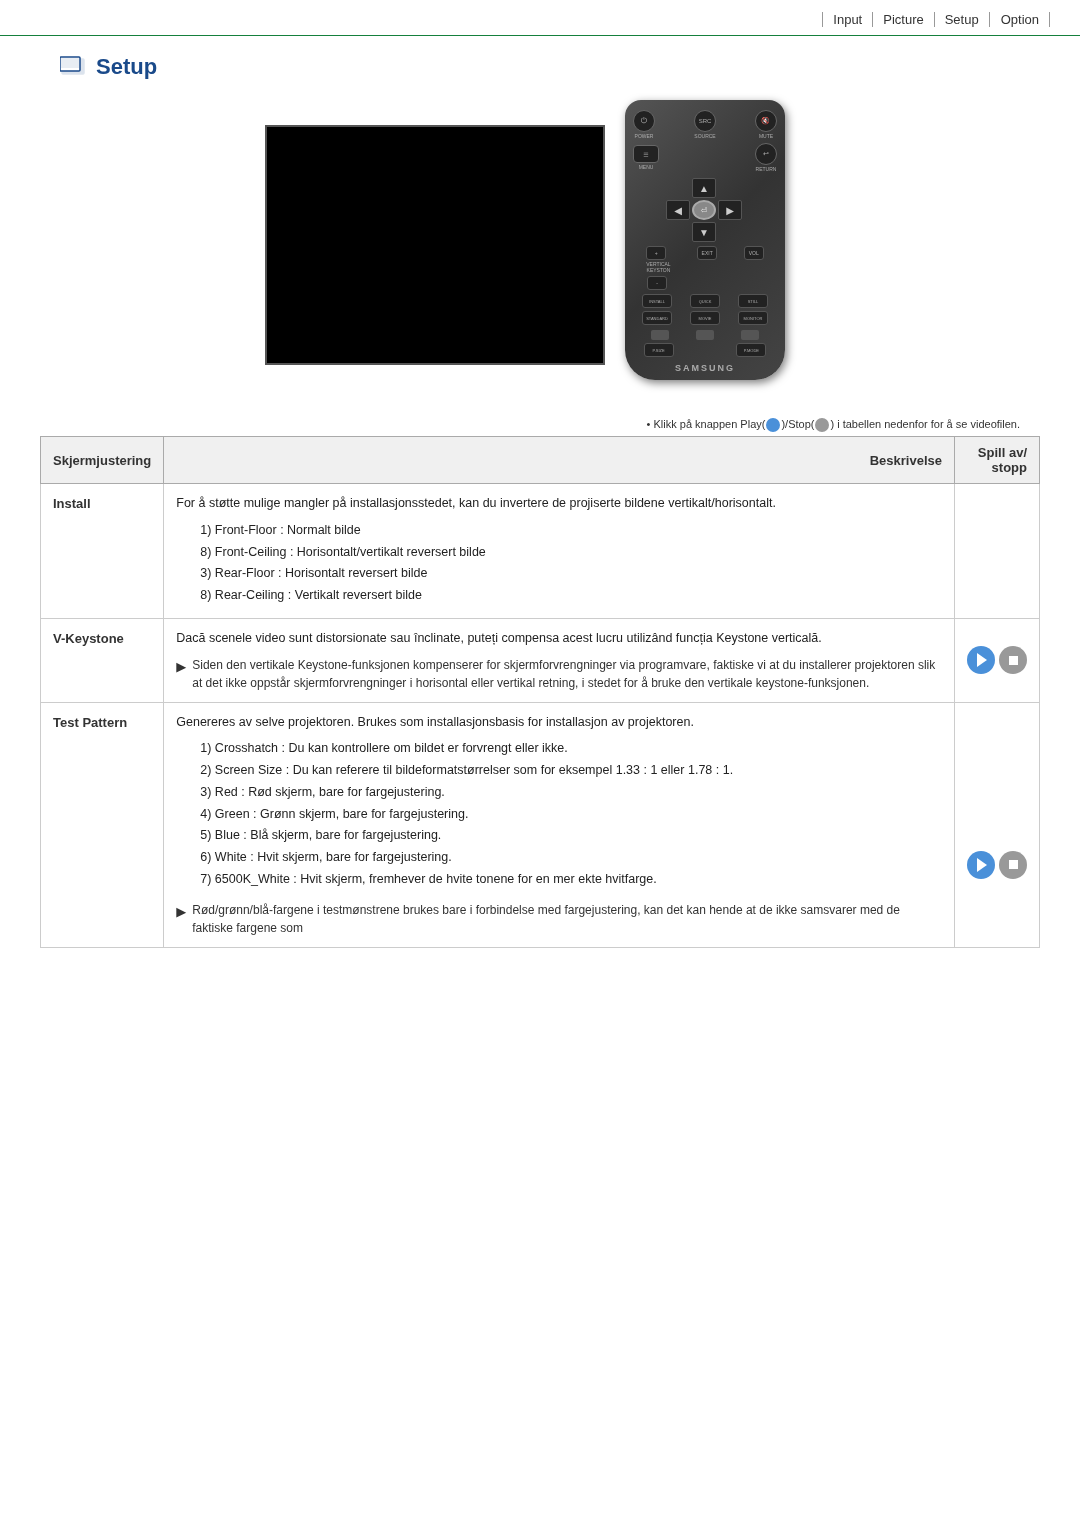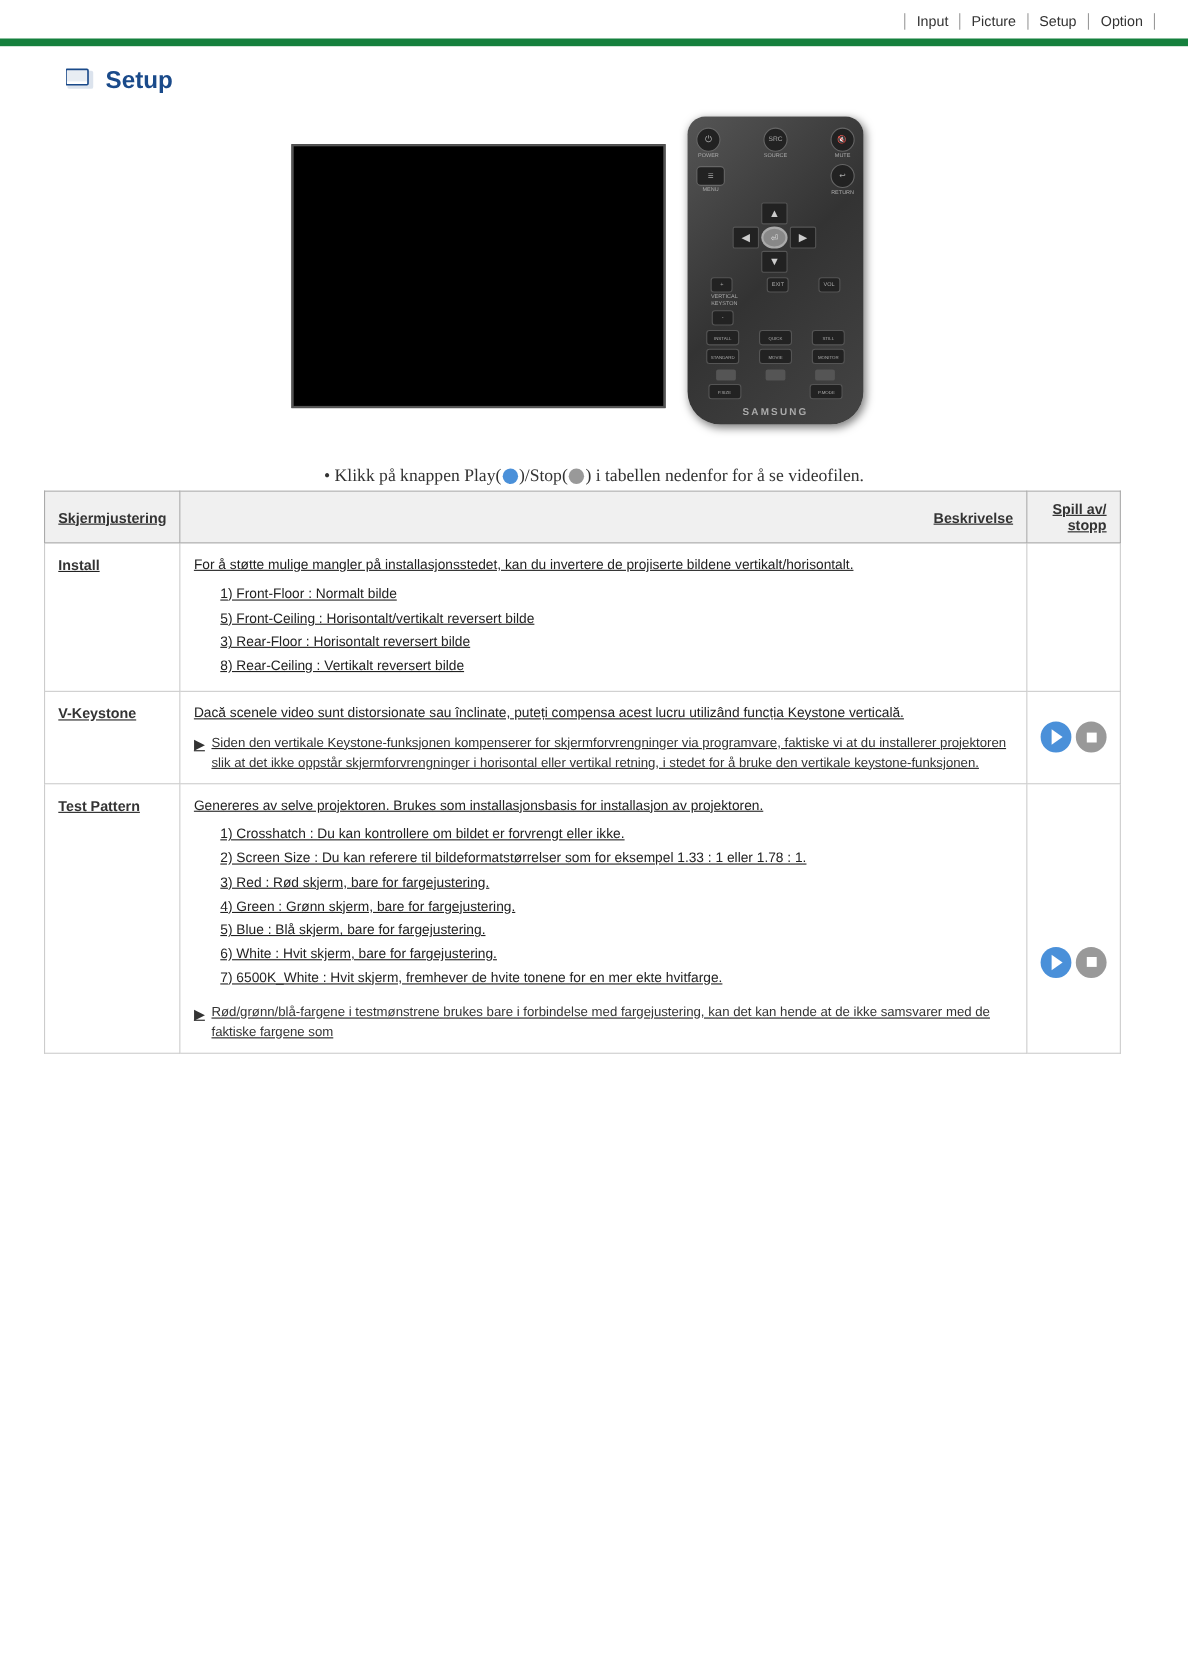--- a/index.html
+++ b/index.html
@@ -10,21 +10,21 @@
       min-height: 1527px;
       font-size: 13px;
       color: #222;
     }
 
     
     .top-nav {
       display: flex;
       justify-content: flex-end;
       padding: 12px 30px 8px 30px;
-      border-bottom: 7px solid #15803d;
+      border-bottom: 1px solid #15803d;
     }
     .top-nav .nav-items {
       display: flex;
       gap: 0;
       font-size: 13px;
       color: #333;
     }
     .top-nav .nav-item {
       padding: 0 10px;
       border-left: 1px solid #999;
@@ -152,26 +152,25 @@
       margin: 3px 4px;
     }
     .remote-color-btn {
       width: 18px;
       height: 10px;
       border-radius: 2px;
     }
 
     
     .instruction-line {
-      text-align: center;
-      font-size: 16px;
+      text-align: right;
+      font-size: 11px;
       color: #333;
       padding: 8px 60px 4px 60px;
       margin-bottom: 0;
-      font-family: Liberation Serif, serif;
     }
     .play-icon-inline {
       display: inline-block;
       width: 14px;
       height: 14px;
       background: #4a90d9;
       border-radius: 50%;
       position: relative;
       vertical-align: middle;
       margin: 0 1px;
@@ -182,22 +181,21 @@
       height: 14px;
       background: #888;
       border-radius: 50%;
       position: relative;
       vertical-align: middle;
       margin: 0 1px;
     }
 
     
     .content-area {
-      padding: 0 61px 20px 40px;
-      text-decoration: underline;
+      padding: 0 40px 20px 40px;
     }
     .main-table {
       width: 100%;
       border-collapse: collapse;
       border: 1px solid #aaa;
     }
     .main-table th {
       background: #f0f0f0;
       border: 1px solid #aaa;
       padding: 8px 12px;
@@ -424,21 +422,21 @@
       </tr>
     </thead>
     <tbody>
 
       <tr>
         <td class="label-cell">Install</td>
         <td>
           <span>For å støtte mulige mangler på installasjonsstedet, kan du invertere de projiserte bildene vertikalt/horisontalt.</span>
           <div class="sub-list">
             <div class="sub-list-item">1) Front-Floor : Normalt bilde</div>
-            <div class="sub-list-item">5) Front-Ceiling : Horisontalt/vertikalt reversert bilde</div>
+            <div class="sub-list-item">8) Front-Ceiling : Horisontalt/vertikalt reversert bilde</div>
             <div class="sub-list-item">3) Rear-Floor : Horisontalt reversert bilde</div>
             <div class="sub-list-item">8) Rear-Ceiling : Vertikalt reversert bilde</div>
           </div>
         </td>
         <td class="icon-cell">
           
         </td>
       </tr>
 
       <tr>

